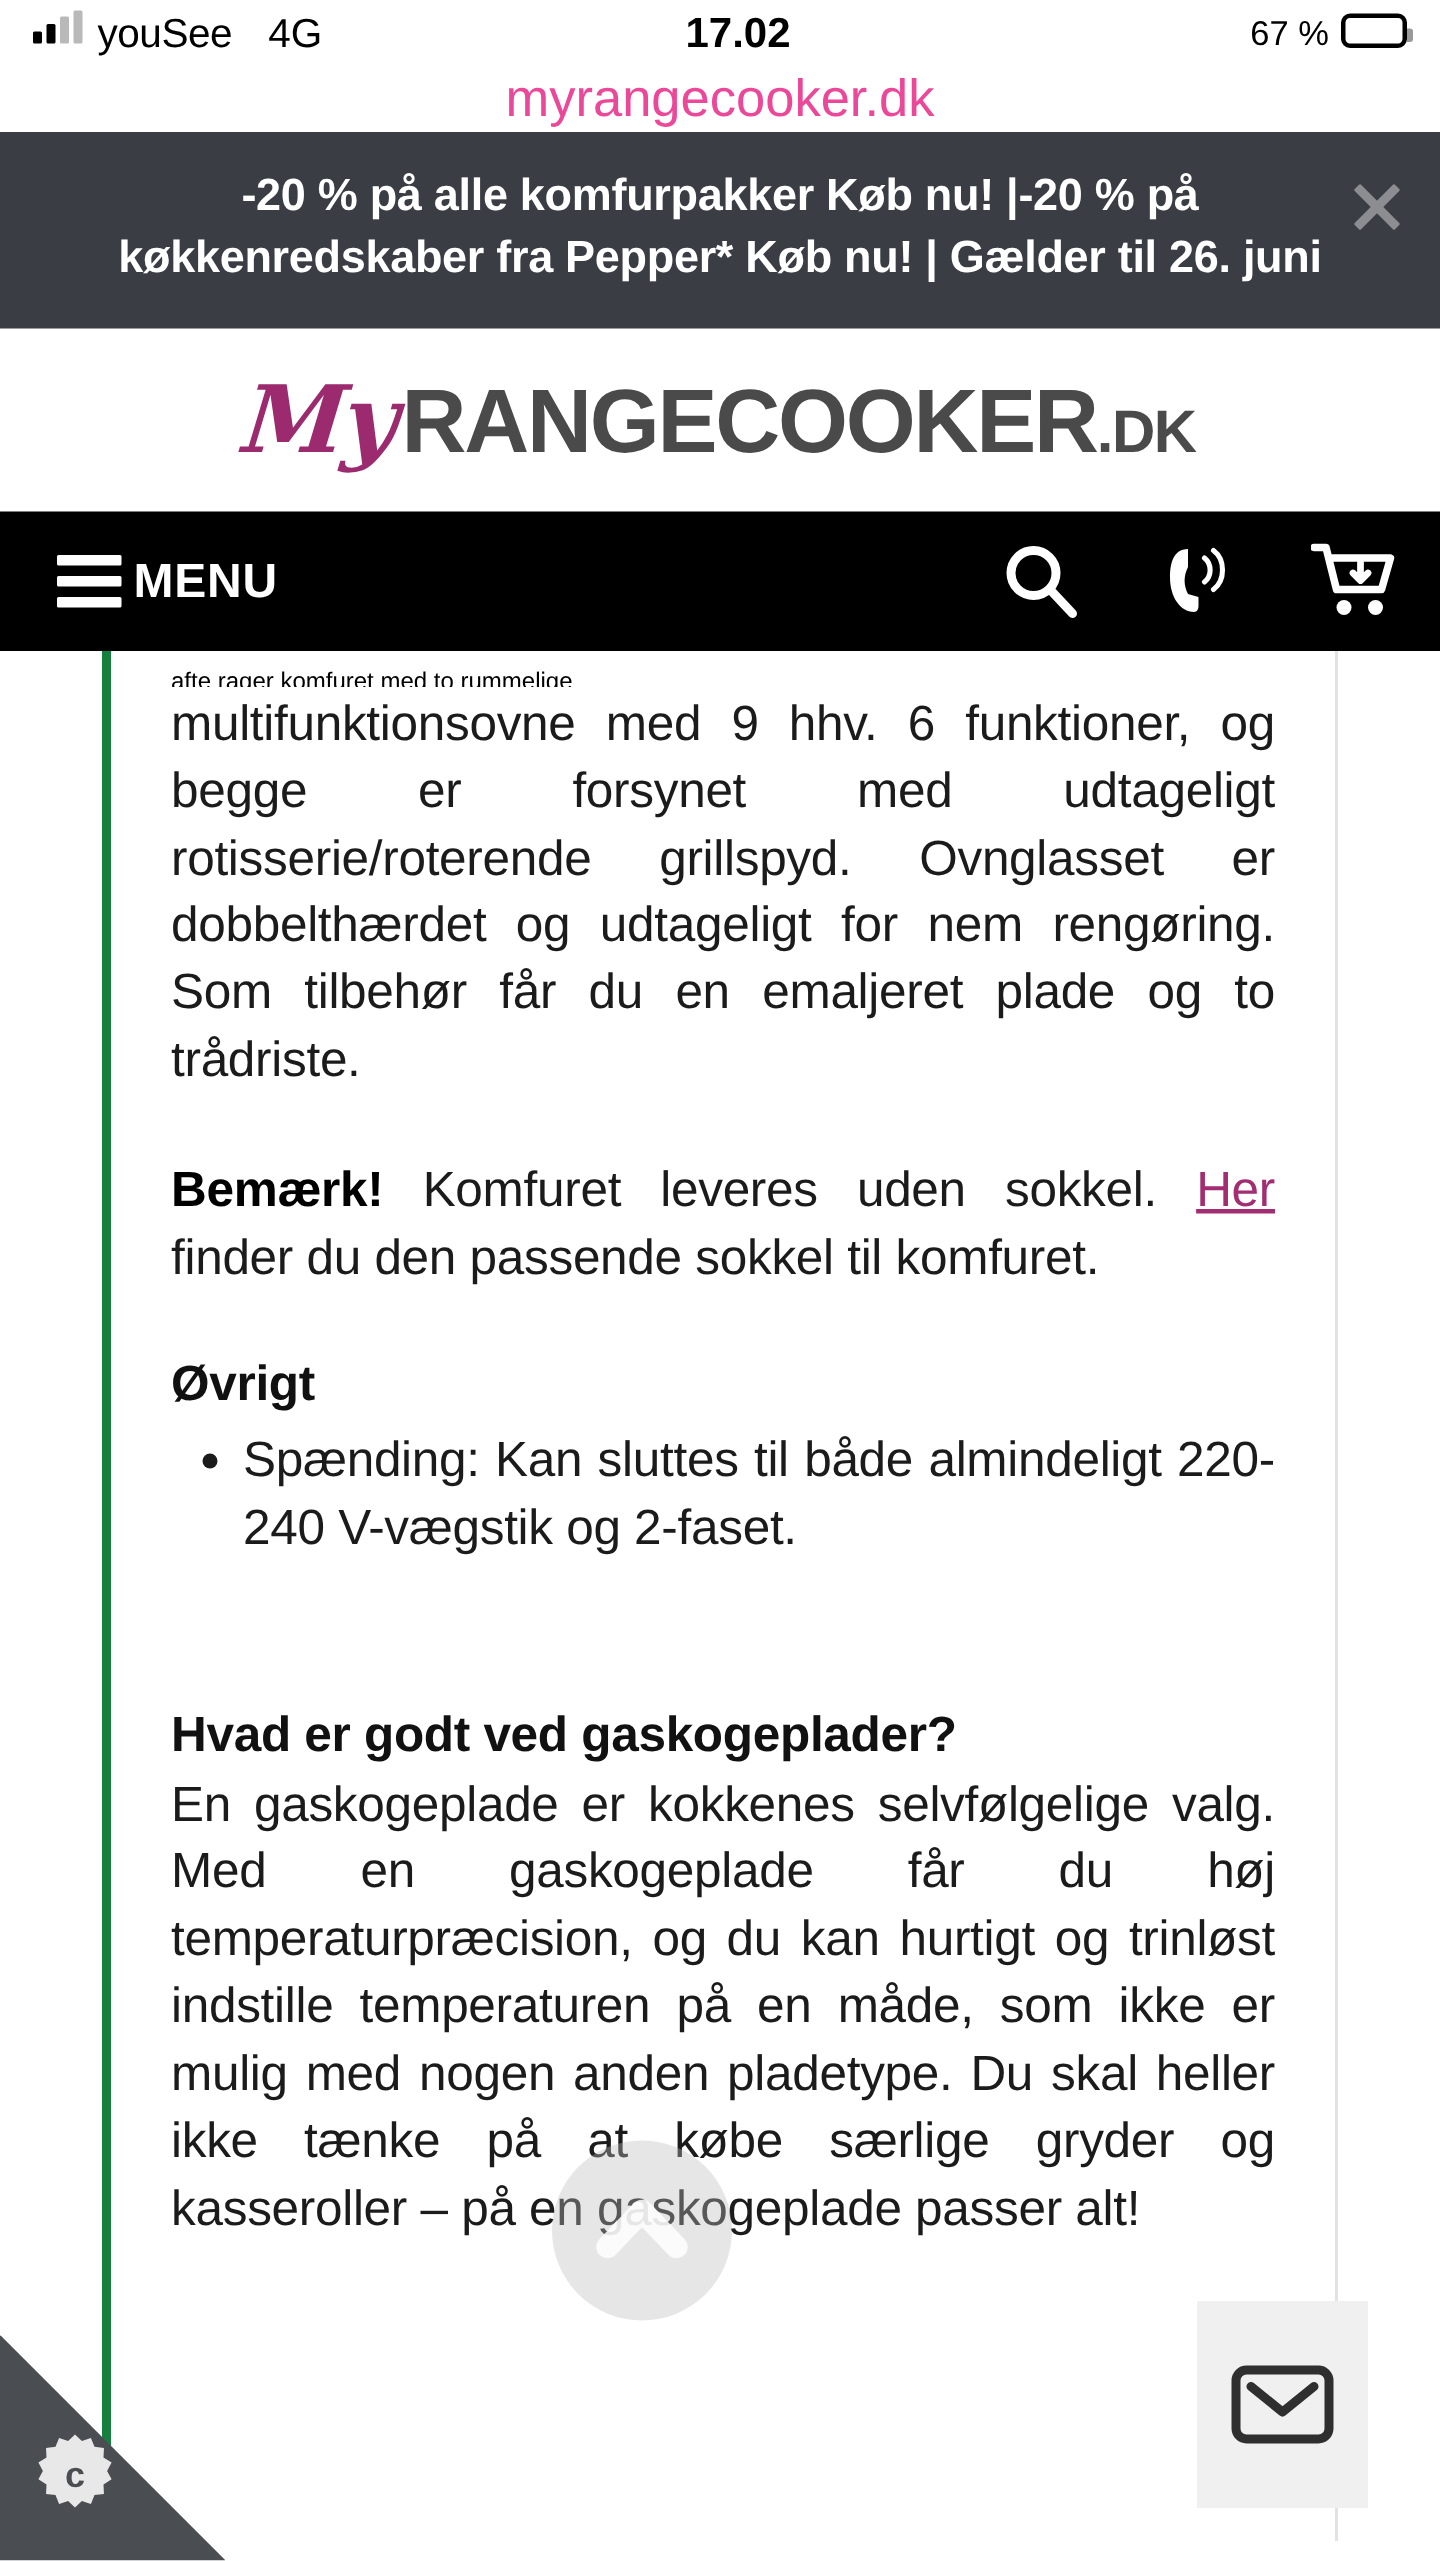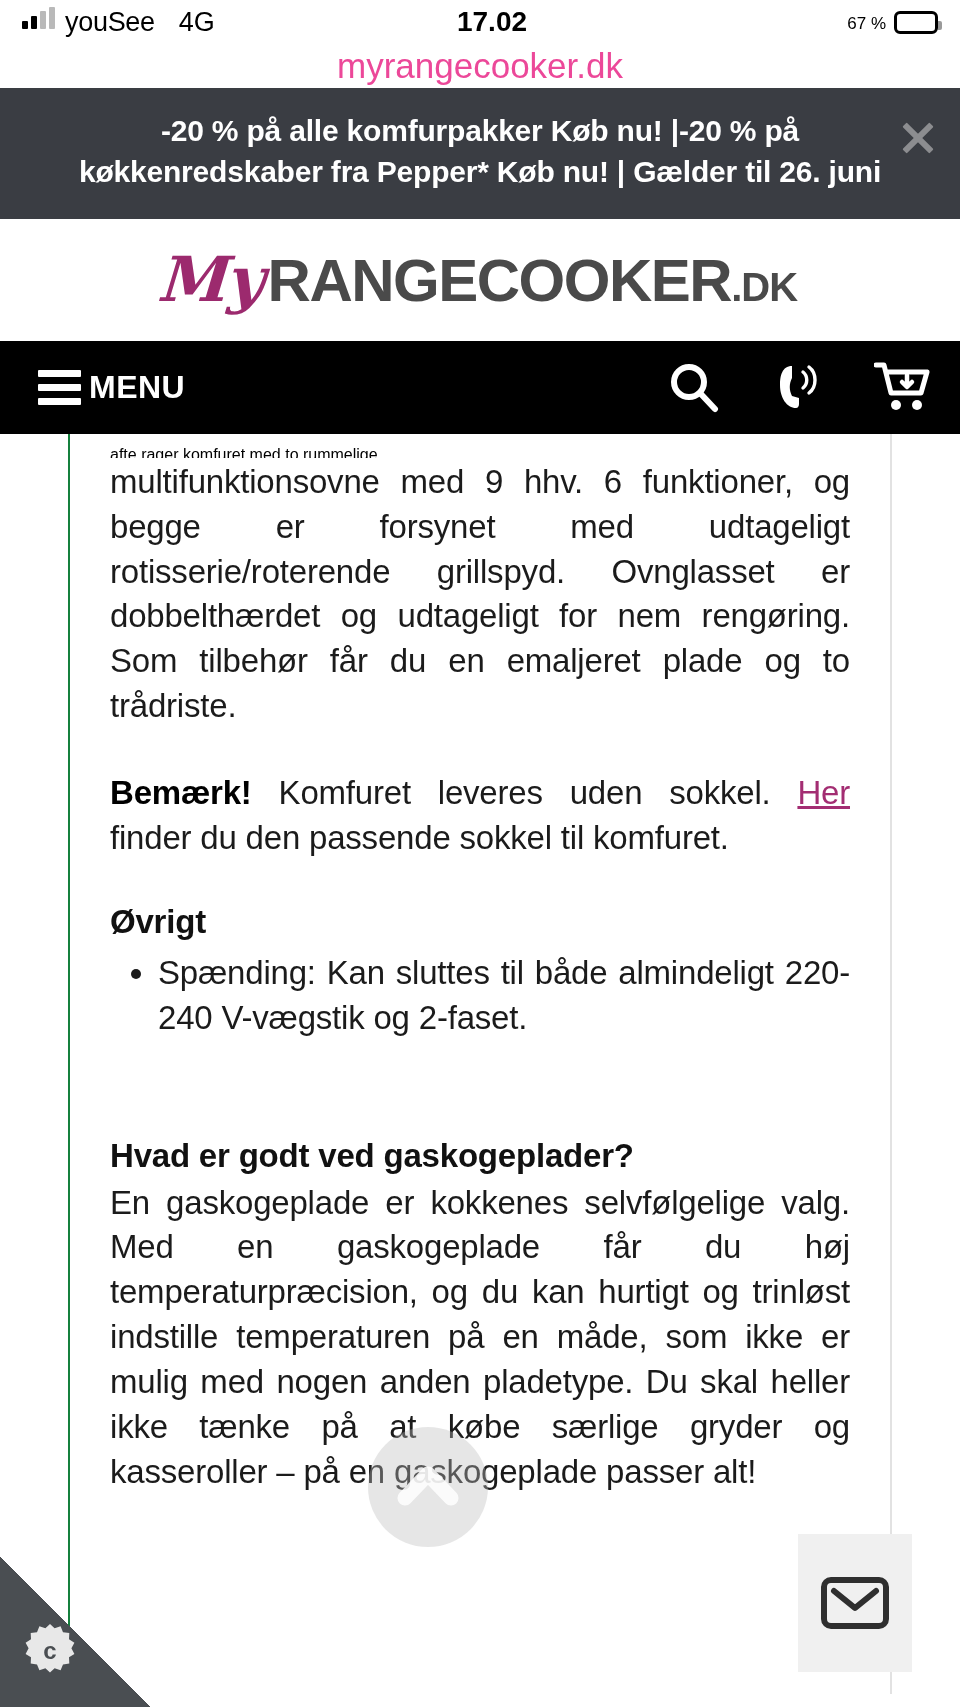--- a/index.html
+++ b/index.html
@@ -24,22 +24,22 @@
   .signal i:nth-child(2){ height:13px; }
   .signal i:nth-child(3){ height:18px; background:#b9b9b9; }
   .signal i:nth-child(4){ height:22px; background:#b9b9b9; }
   .carrier { font-size:27px; letter-spacing:-0.3px; }
   .net { font-size:27px; margin-left:14px; }
   .sb-center {
     position:absolute; left:0; right:12px; text-align:center;
     font-size:28px; font-weight:bold; letter-spacing:0px;padding-left:36px;
   }
   .sb-right {
-    margin-left:auto; display:flex; align-items:flex-end; gap:8px;
-    font-size:17px;
+    margin-left:auto; display:flex; align-items:flex-start; gap:8px;
+    font-size:23px;
   }
   .battery {
     position:relative; width:44px; height:23px;
     border:3px solid #000; border-radius:6px; padding:2px;
   }
   .battery .fill { height:100%; background:#000; border-radius:2px; }
   .battery:after {
     content:""; position:absolute; right:-7px; top:7px;
     width:4px; height:9px; background:#9a9a9a; border-radius:0 2px 2px 0;
   }
@@ -102,21 +102,21 @@
   .burger { display:flex; flex-direction:column; gap:7px; }
   .burger i { display:block; width:43px; height:7px; background:#fff; border-radius:1px; }
   .menu-label { color:#fff; font-size:32px; font-weight:bold; letter-spacing:0.5px; }
   .nav-icons { margin-left:auto; display:flex; align-items:center; gap:50px; }
   .nav-icons svg { display:block; }
 
   
   .content {
     position:relative;
     background:#fff;
-    border-left:2px solid #15803d;
+    border-left:6px solid #15803d;
     border-right:2px solid #e2e2e2;
     margin:0 68px;
     padding:12px 40px 0 40px;
     height:1260px;
     overflow:hidden;
   }
   .content p, .content li {
     font-size:33px; line-height:1.36;
     color:#1b1b1b; text-align:justify;
     letter-spacing:-0.2px;

